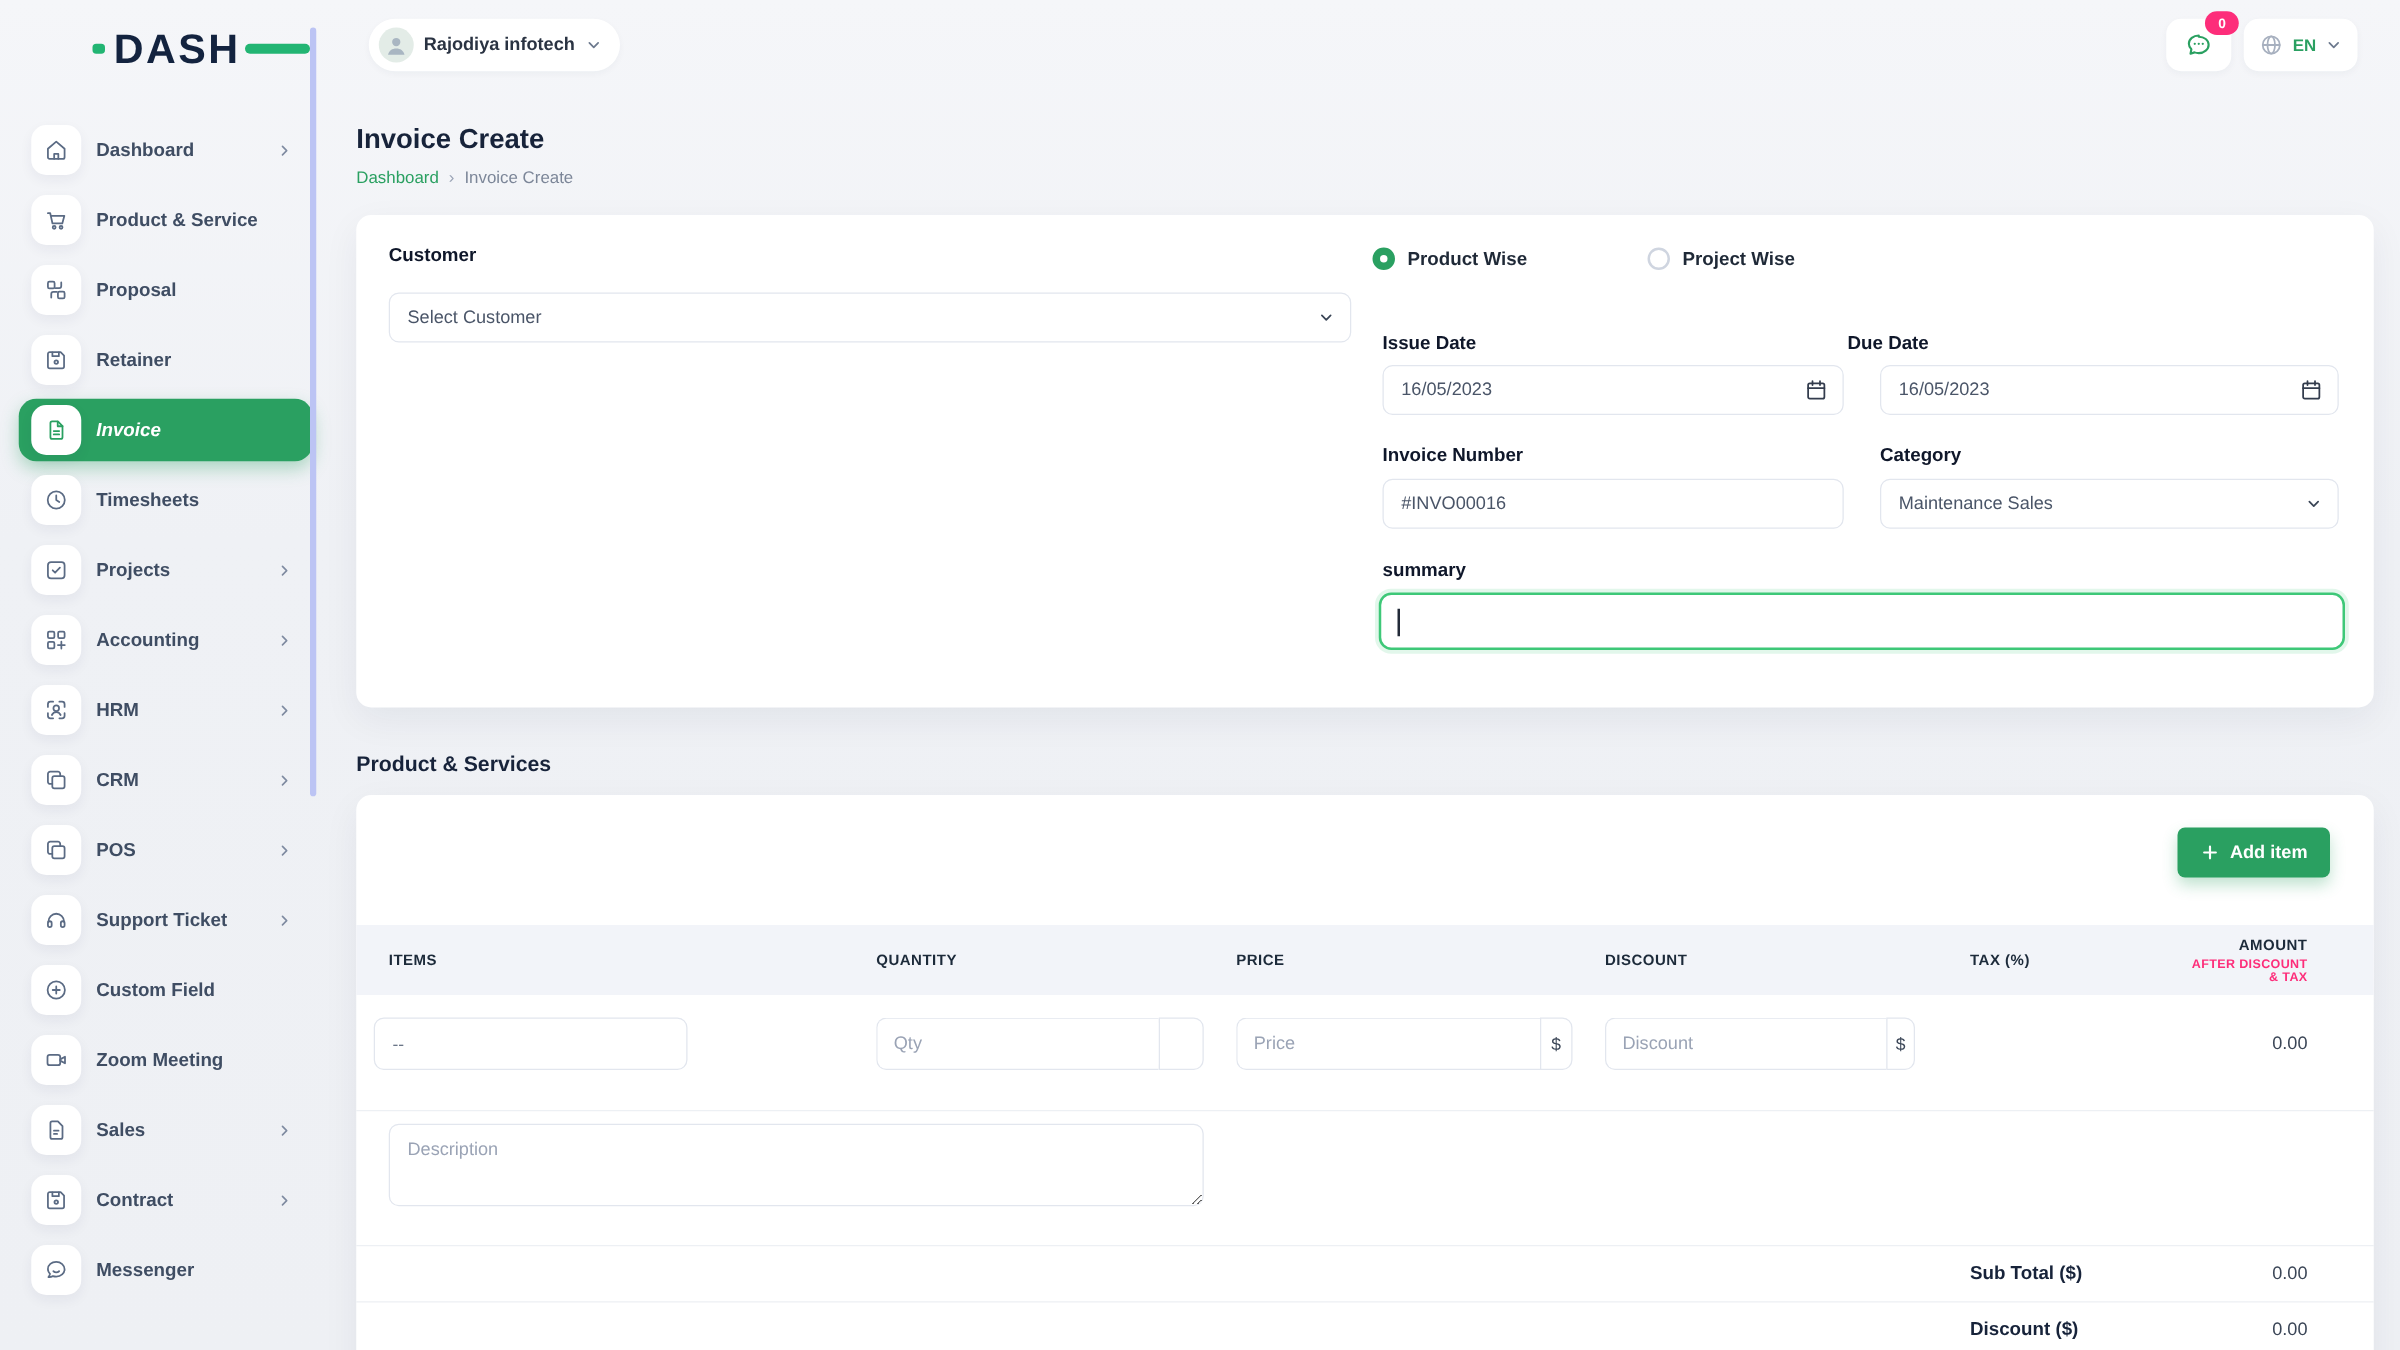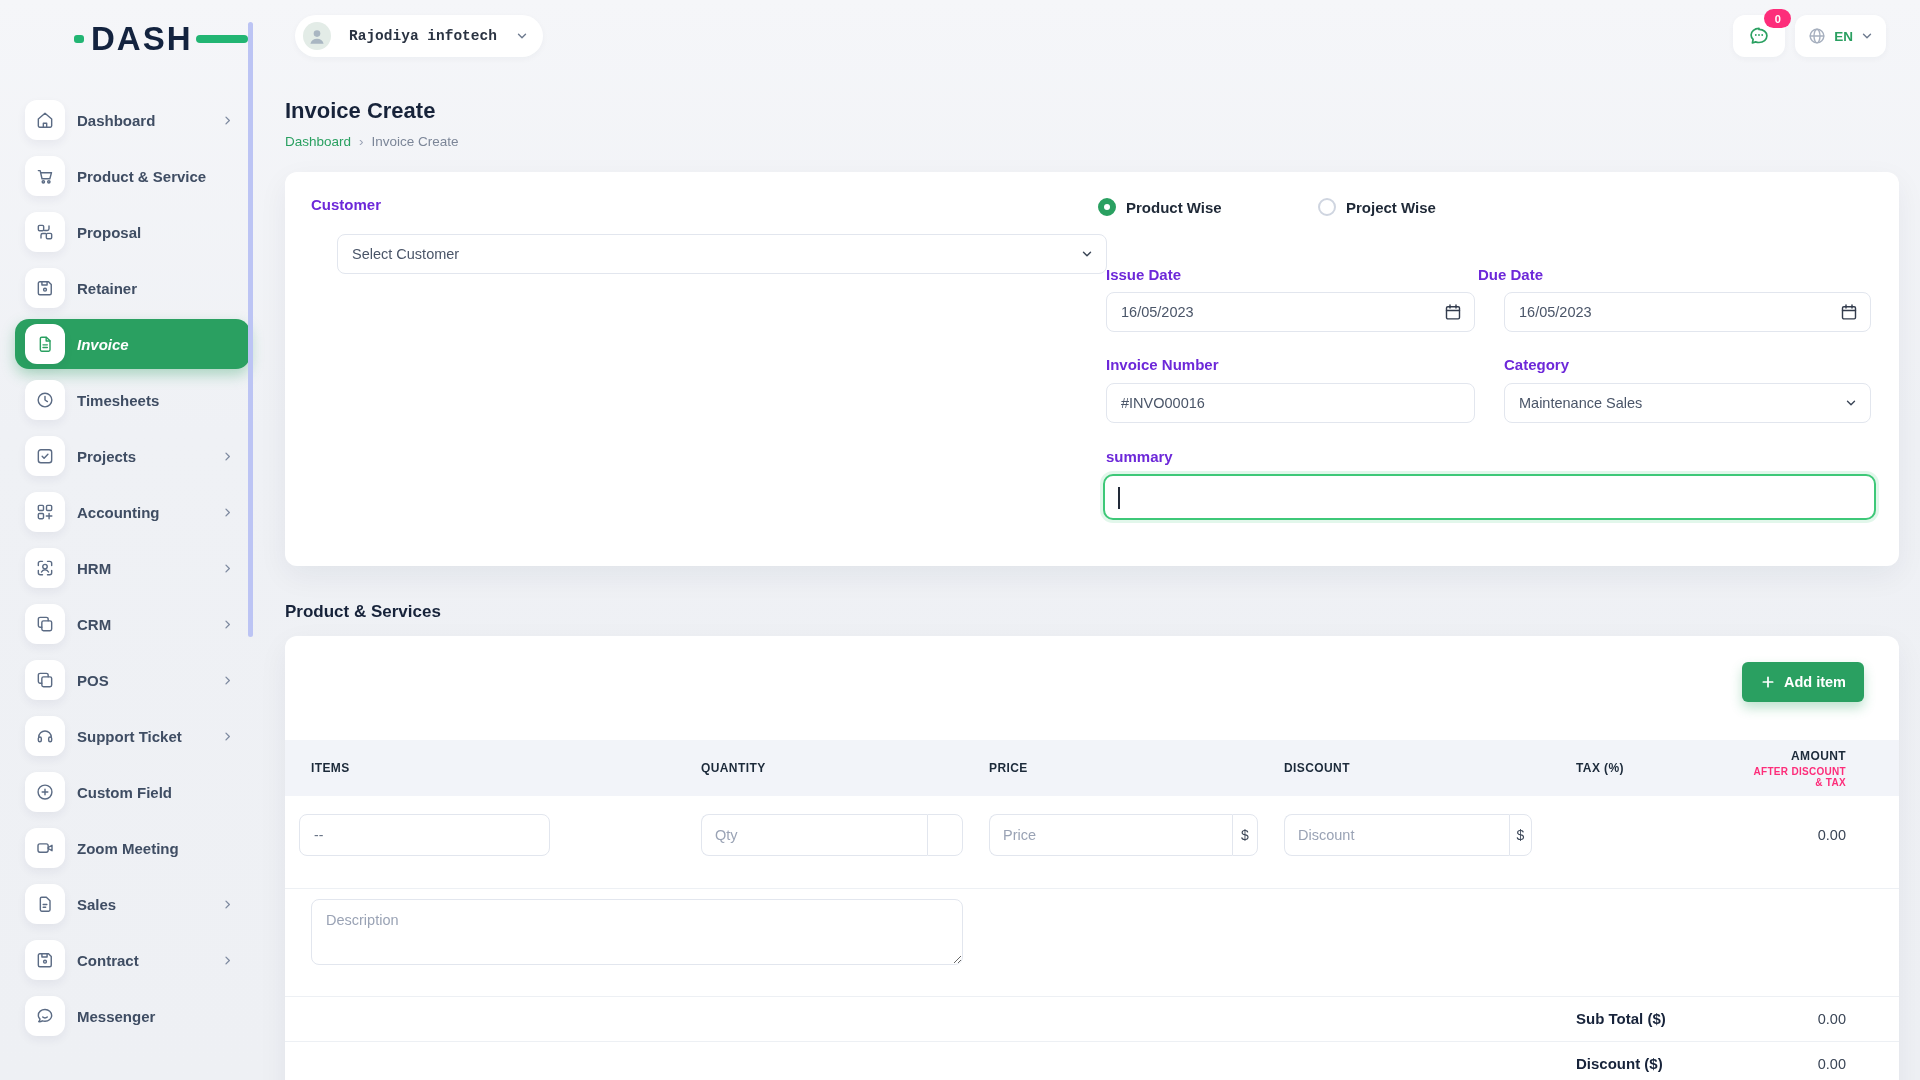--- a/index.html
+++ b/index.html
@@ -9,21 +9,21 @@
     font-family:"Liberation Sans",sans-serif;color:#45546b;
   }
   svg{display:block}
   
   .topbar{position:absolute;left:0;top:0;width:100%;height:70px;}
   .logo{position:absolute;left:74px;top:22px;display:flex;align-items:center;gap:7px;}
   .logo .dot{width:10px;height:8px;border-radius:3px;background:#22b573;}
   .logo .word{font-size:33px;font-weight:900;letter-spacing:2px;color:#13233f;line-height:1;}
   .logo .bar{width:52px;height:8px;border-radius:4px;background:#22b573;margin-left:-4px;}
   .company-pill{position:absolute;left:295px;top:15px;height:42px;background:#fff;border-radius:21px;
-    display:flex;align-items:center;gap:18px;padding:0 14px 0 8px;box-shadow:0 2px 6px rgba(25,39,77,.04);cursor:pointer;font-family:Liberation Mono, monospace;}
+    display:flex;align-items:center;gap:8px;padding:0 14px 0 8px;box-shadow:0 2px 6px rgba(25,39,77,.04);cursor:pointer;}
   .avatar{width:28px;height:28px;border-radius:50%;background:#e3ece7;color:#a9b6c2;display:flex;align-items:center;justify-content:center;overflow:hidden;}
   .company-name{font-size:14.5px;font-weight:700;color:#2a3342;}
   .chev-sm{color:#6d7a8e;}
   .top-right{position:absolute;right:34px;top:15px;display:flex;gap:10px;align-items:center;}
   .icon-btn{position:relative;width:52px;height:42px;background:#fff;border-radius:12px;display:flex;align-items:center;justify-content:center;
     box-shadow:0 2px 6px rgba(25,39,77,.04);cursor:pointer;color:#2aa061;}
   .badge{position:absolute;top:-6px;right:-6px;min-width:19px;height:19px;border-radius:10px;background:#fd2d7a;color:#fff;
     font-size:11px;font-weight:700;display:flex;align-items:center;justify-content:center;padding:0 4px;}
   .lang-pill{height:42px;background:#fff;border-radius:12px;display:flex;align-items:center;gap:7px;padding:0 12px;
     box-shadow:0 2px 6px rgba(25,39,77,.04);cursor:pointer;}
@@ -43,21 +43,21 @@
   .side-scrollbar{position:absolute;left:248px;top:22px;width:5px;height:615px;border-radius:3px;background:#bcc4f4;}
   
   .main{position:absolute;left:285px;top:84px;width:1614px;}
   .page-title{font-size:22px;font-weight:700;color:#17233a;margin:14px 0 0 0;}
   .breadcrumb{display:flex;align-items:center;gap:8px;margin-top:10px;font-size:13.5px;}
   .breadcrumb .bc-link{color:#2aa061;cursor:pointer;}
   .breadcrumb .bc-sep{color:#9aa3b5;}
   .breadcrumb .bc-cur{color:#7c8698;}
   .card{position:absolute;left:0;background:#fff;border-radius:12px;box-shadow:0 10px 30px rgba(20,30,60,.06);width:1614px;box-sizing:border-box;}
   .card1{top:88px;height:394px;}
-  .flabel{position:absolute;font-size:15px;font-weight:700;color:#6d28d9;}
+  .flabel{position:absolute;font-size:15px;font-weight:700;color:#0f172a;}
   .fake-select{position:absolute;height:40px;border:1px solid #e2e6ee;border-radius:8px;background:#fff;display:flex;align-items:center;
     padding:0 36px 0 14px;font-size:14.5px;color:#4a5568;cursor:pointer;box-sizing:border-box;}
   .fake-select .sel-chev{position:absolute;right:12px;color:#3a4556;}
   .tinput{position:absolute;height:40px;border:1px solid #e2e6ee;border-radius:8px;background:#fff;font-size:14.5px;color:#4a5568;
     padding:0 14px;box-sizing:border-box;font-family:"Liberation Sans",sans-serif;outline:none;}
   .tinput::placeholder{color:#9aa3b5;}
   .date-wrap{position:absolute;}
   .date-wrap .tinput{position:relative;width:100%;padding-right:64px;}
   .date-wrap .cal{position:absolute;right:12px;top:10px;color:#333c4d;pointer-events:none;}
   .radio-row{position:absolute;display:flex;align-items:center;gap:10px;cursor:pointer;}
@@ -378,21 +378,21 @@
 <main class="main">
   <h1 class="page-title">Invoice Create</h1>
   <div class="breadcrumb">
     <span class="bc-link">Dashboard</span>
     <span class="bc-sep">›</span>
     <span class="bc-cur">Invoice Create</span>
   </div>
 
   <section class="card card1">
     <label class="flabel" style="left:26px;top:24px;">Customer</label>
-    <div class="fake-select" style="left:26px;top:62px;width:770px;margin-left:26px;">
+    <div class="fake-select" style="left:26px;top:62px;width:770px;">
       <span>Select Customer</span>
       <span class="sel-chev">
           <svg width="14" height="14" viewBox="0 0 24 24" fill="none" stroke="currentColor" stroke-width="2.4" stroke-linecap="round" stroke-linejoin="round">
             <path d="M6 9.2l6 6 6-6"></path>
           </svg>
         </span>
     </div>
 
     <div class="radio-row" style="left:813px;top:26px;">
       <span class="radio on"></span>

